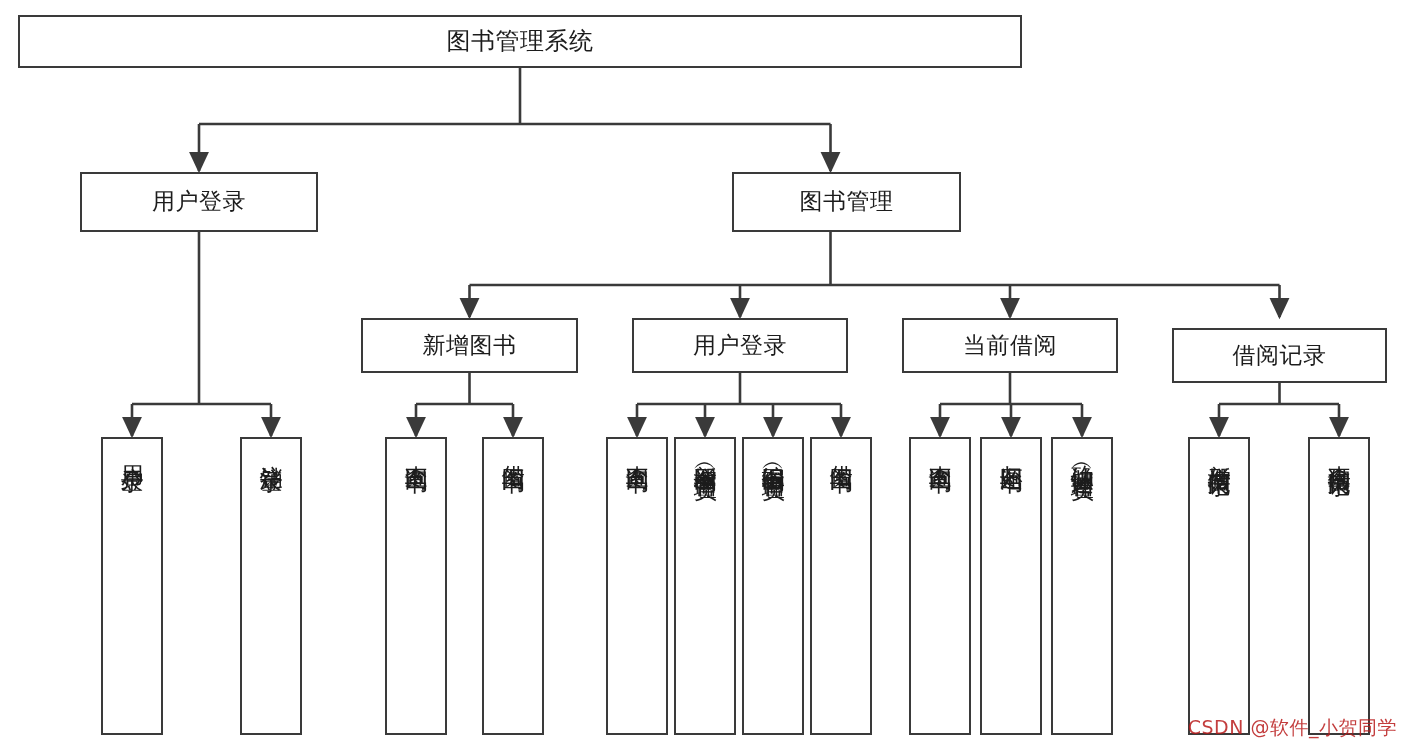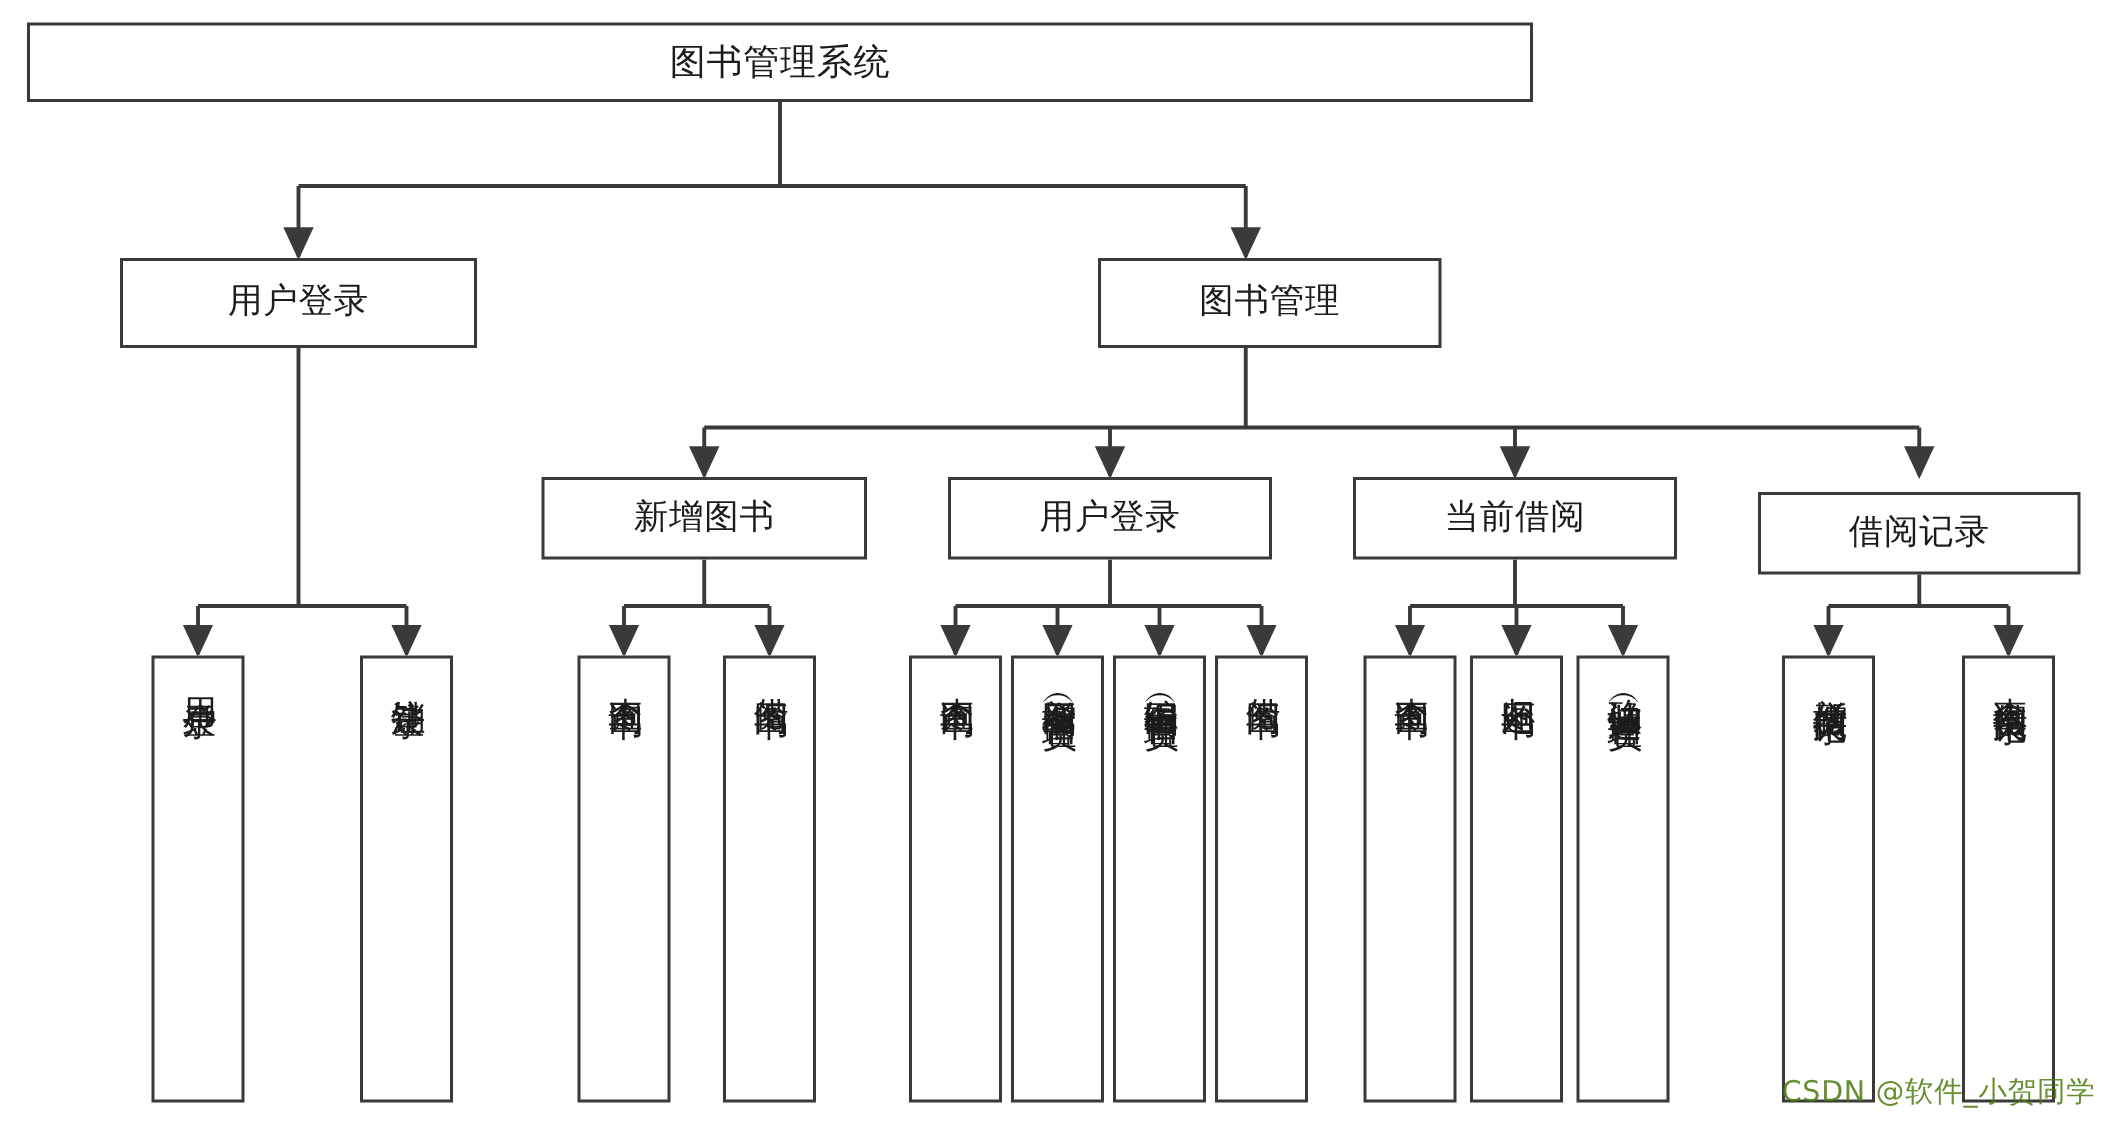--- a/index.html
+++ b/index.html
@@ -56,21 +56,21 @@
     line-height: 1.28;
     letter-spacing: 2px;
     white-space: nowrap;
     color: #1c1c1c;
   }
   .watermark {
     position: absolute;
     right: 8px;
     bottom: 6px;
     font-size: 19px;
-    color: #4d7c0f;
+    color: #b91c1c;
     opacity: 0.85;
     white-space: nowrap;
     letter-spacing: 0.5px;
     margin-top: 34px;
   }
 </style>
 </head>
 <body>
 
 <div id="canvas">

